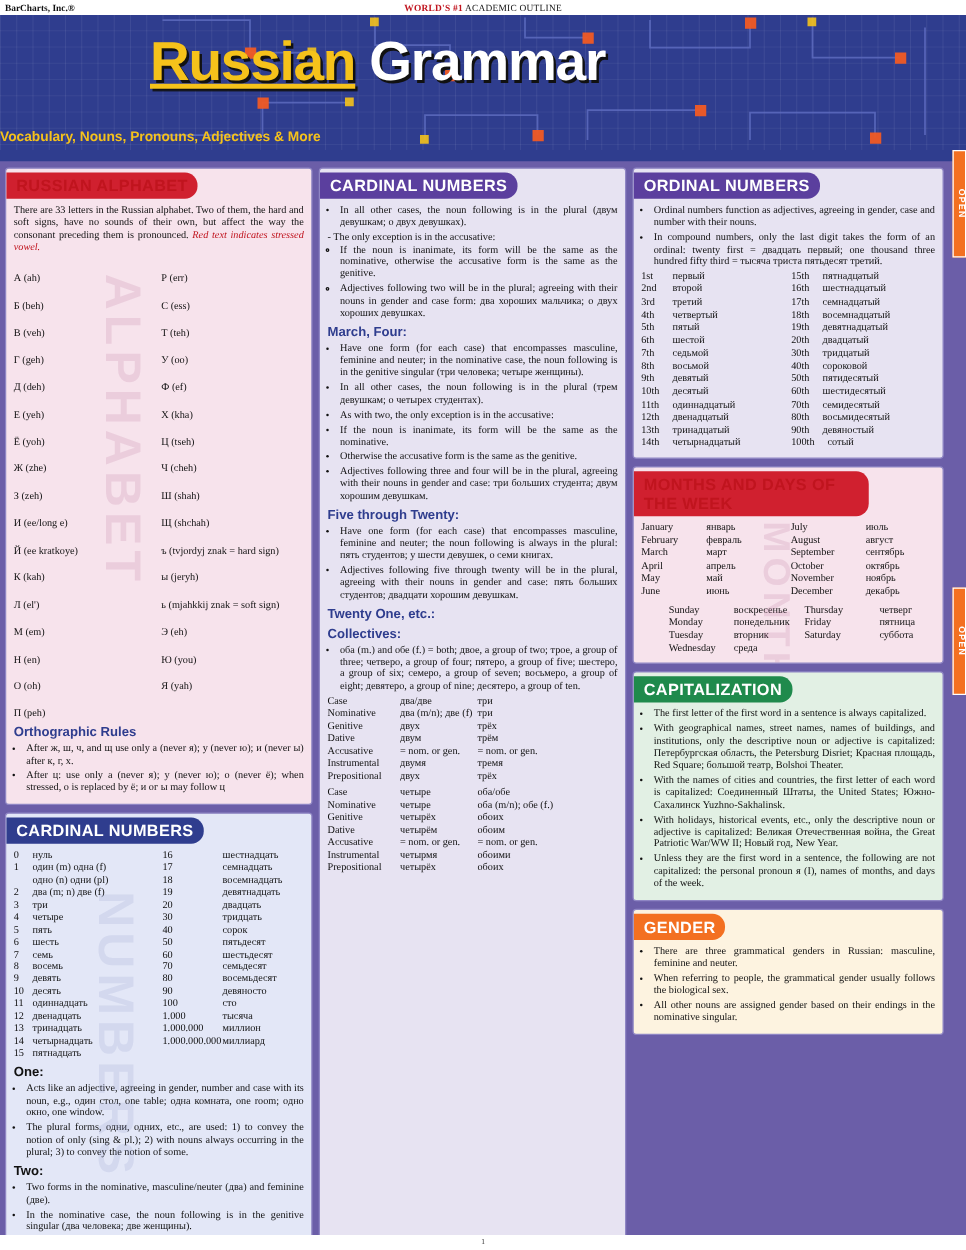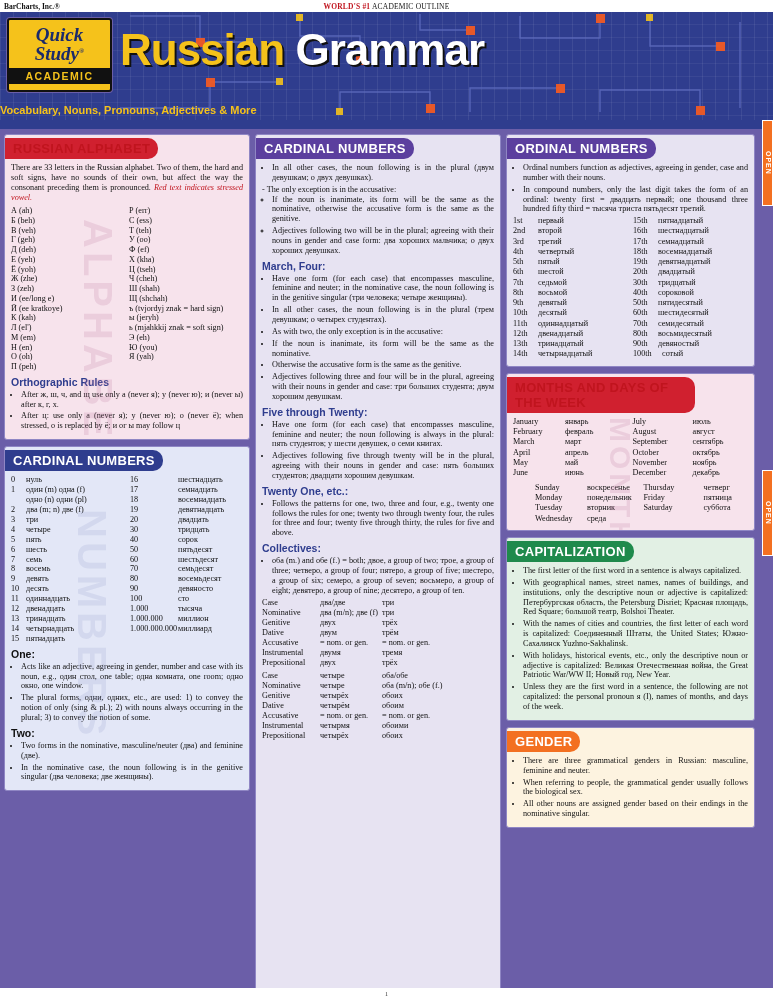--- a/index.html
+++ b/index.html
@@ -45,21 +45,21 @@
   .logo .l2 { font-family:"Liberation Serif",serif; font-style:italic; font-weight:bold;
     font-size:19px; color:#1b2a6b; text-align:center; line-height:1.0;}
   .logo .reg { font-size:7px; vertical-align:super; }
   .logo .l3 { margin-top:5px; background:#111; color:#f5c21b; font-family:"Liberation Sans",sans-serif;
     font-weight:bold; font-size:10.5px; letter-spacing:1.4px; text-align:center; padding:2px 0;}
   .title {
     position:absolute; left:120px; top:16px; right:8px;
     font-family:"Liberation Sans", sans-serif; font-weight:bold;
     font-size:44px; letter-spacing:-1px; line-height:1;
   }
-  .title .ru { color:#f5c21b; text-shadow:2px 2px 0 #111; }
+  .title .ru { color:#f5c21b; text-shadow:2px 2px 0 #111;text-decoration:underline; }
   .title .gr { color:#ffffff; text-shadow:2px 2px 0 #111; }
   .subtitle {
     position:absolute; left:0; right:0; bottom:4px; 
     font-family:"Liberation Sans", sans-serif; font-weight:bold; font-size:11px;
     color:#f5c21b;
   }
   .bluebar { height:9px; background:#2f3d8e; }
 
   
   .sidetab {
@@ -105,21 +105,21 @@
   ul ul { padding-left:10px; }
   li { margin:0 0 2px 0; line-height:1.2; text-align:justify; }
   li::marker { font-size:7px; }
   i { font-style:italic; }
   b { font-weight:bold; }
   .red { color:#c0141e; }
 
   
   .alpha { display:flex; gap:4px; margin:2px 0 2px 0; position:relative; z-index:2;}
   .alpha div { flex:1; }
-  .alpha span { display:block; line-height:1.19; }
+  .alpha span { display:block; line-height:1.19;margin-top:12px; }
 
   
   .numgrid { display:flex; gap:6px; }
   .numgrid .nc { flex:1; }
   .numrow { display:flex; line-height:1.21; }
   .numrow .n { width:15px; flex:none; text-align:left; }
   .numrow .w { flex:1; }
 
   
   .ordgrid { display:flex; gap:5px; }
@@ -187,25 +187,20 @@
       <rect x="696" y="94" width="9" height="9"></rect>
     </g>
     <g fill="#f5c21b" opacity=".9">
       <rect x="246" y="26" width="7" height="7"></rect>
       <rect x="296" y="2" width="7" height="7"></rect>
       <rect x="646" y="2" width="7" height="7"></rect>
       <rect x="276" y="66" width="7" height="7"></rect>
       <rect x="336" y="96" width="7" height="7"></rect>
     </g>
   </svg>
-  <div class="logo">
-    <div class="l1">Quick</div>
-    <div class="l2"><span>Study</span><span class="reg">®</span></div>
-    <div class="l3">ACADEMIC</div>
-  </div>
   <div class="title">
     <span class="ru">Russian</span>
     <span class="gr">Grammar</span>
   </div>
   <div class="subtitle">Vocabulary, Nouns, Pronouns, Adjectives &amp; More</div>
 </div>
 <div class="bluebar"></div>
 
 <div class="sidetab" style="top:120px; height:86px;">OPEN</div>
 <div class="sidetab" style="top:470px; height:86px;">OPEN</div>
@@ -443,23 +438,20 @@
           <li>If the noun is inanimate, its form will be the same as the nominative.</li>
           <li>Otherwise the accusative form is the same as the genitive.</li>
           <li>Adjectives following three and four will be in the plural, agreeing with their nouns in gender and case: три больших студента; двум хорошим девушкам.</li>
         </ul>
         <div class="sub">Five through Twenty:</div>
         <ul>
           <li>Have one form (for each case) that encompasses masculine, feminine and neuter; the noun following is always in the plural: пять студентов; у шести девушек, о семи книгах.</li>
           <li>Adjectives following five through twenty will be in the plural, agreeing with their nouns in gender and case: пять больших студентов; двадцати хорошим девушкам.</li>
         </ul>
         <div class="sub">Twenty One, etc.:</div>
-        <ul>
-          <li>Follows the patterns for one, two, three and four, e.g., twenty one follows the rules for one; twenty two through twenty four, the rules for three and four; twenty five through thirty, the rules for five and above.</li>
-        </ul>
         <div class="sub">Collectives:</div>
         <ul>
           <li>оба (m.) and обе (f.) = both; двое, a group of two; трое, a group of three; четверо, a group of four; пятеро, a group of five; шестеро, a group of six; семеро, a group of seven; восьмеро, a group of eight; девятеро, a group of nine; десятеро, a group of ten.</li>
         </ul>
 
         <table class="ctab">
           <tbody>
               <tr>
             <td class="lbl">Case</td>
             <td class="c1">два/две</td>

